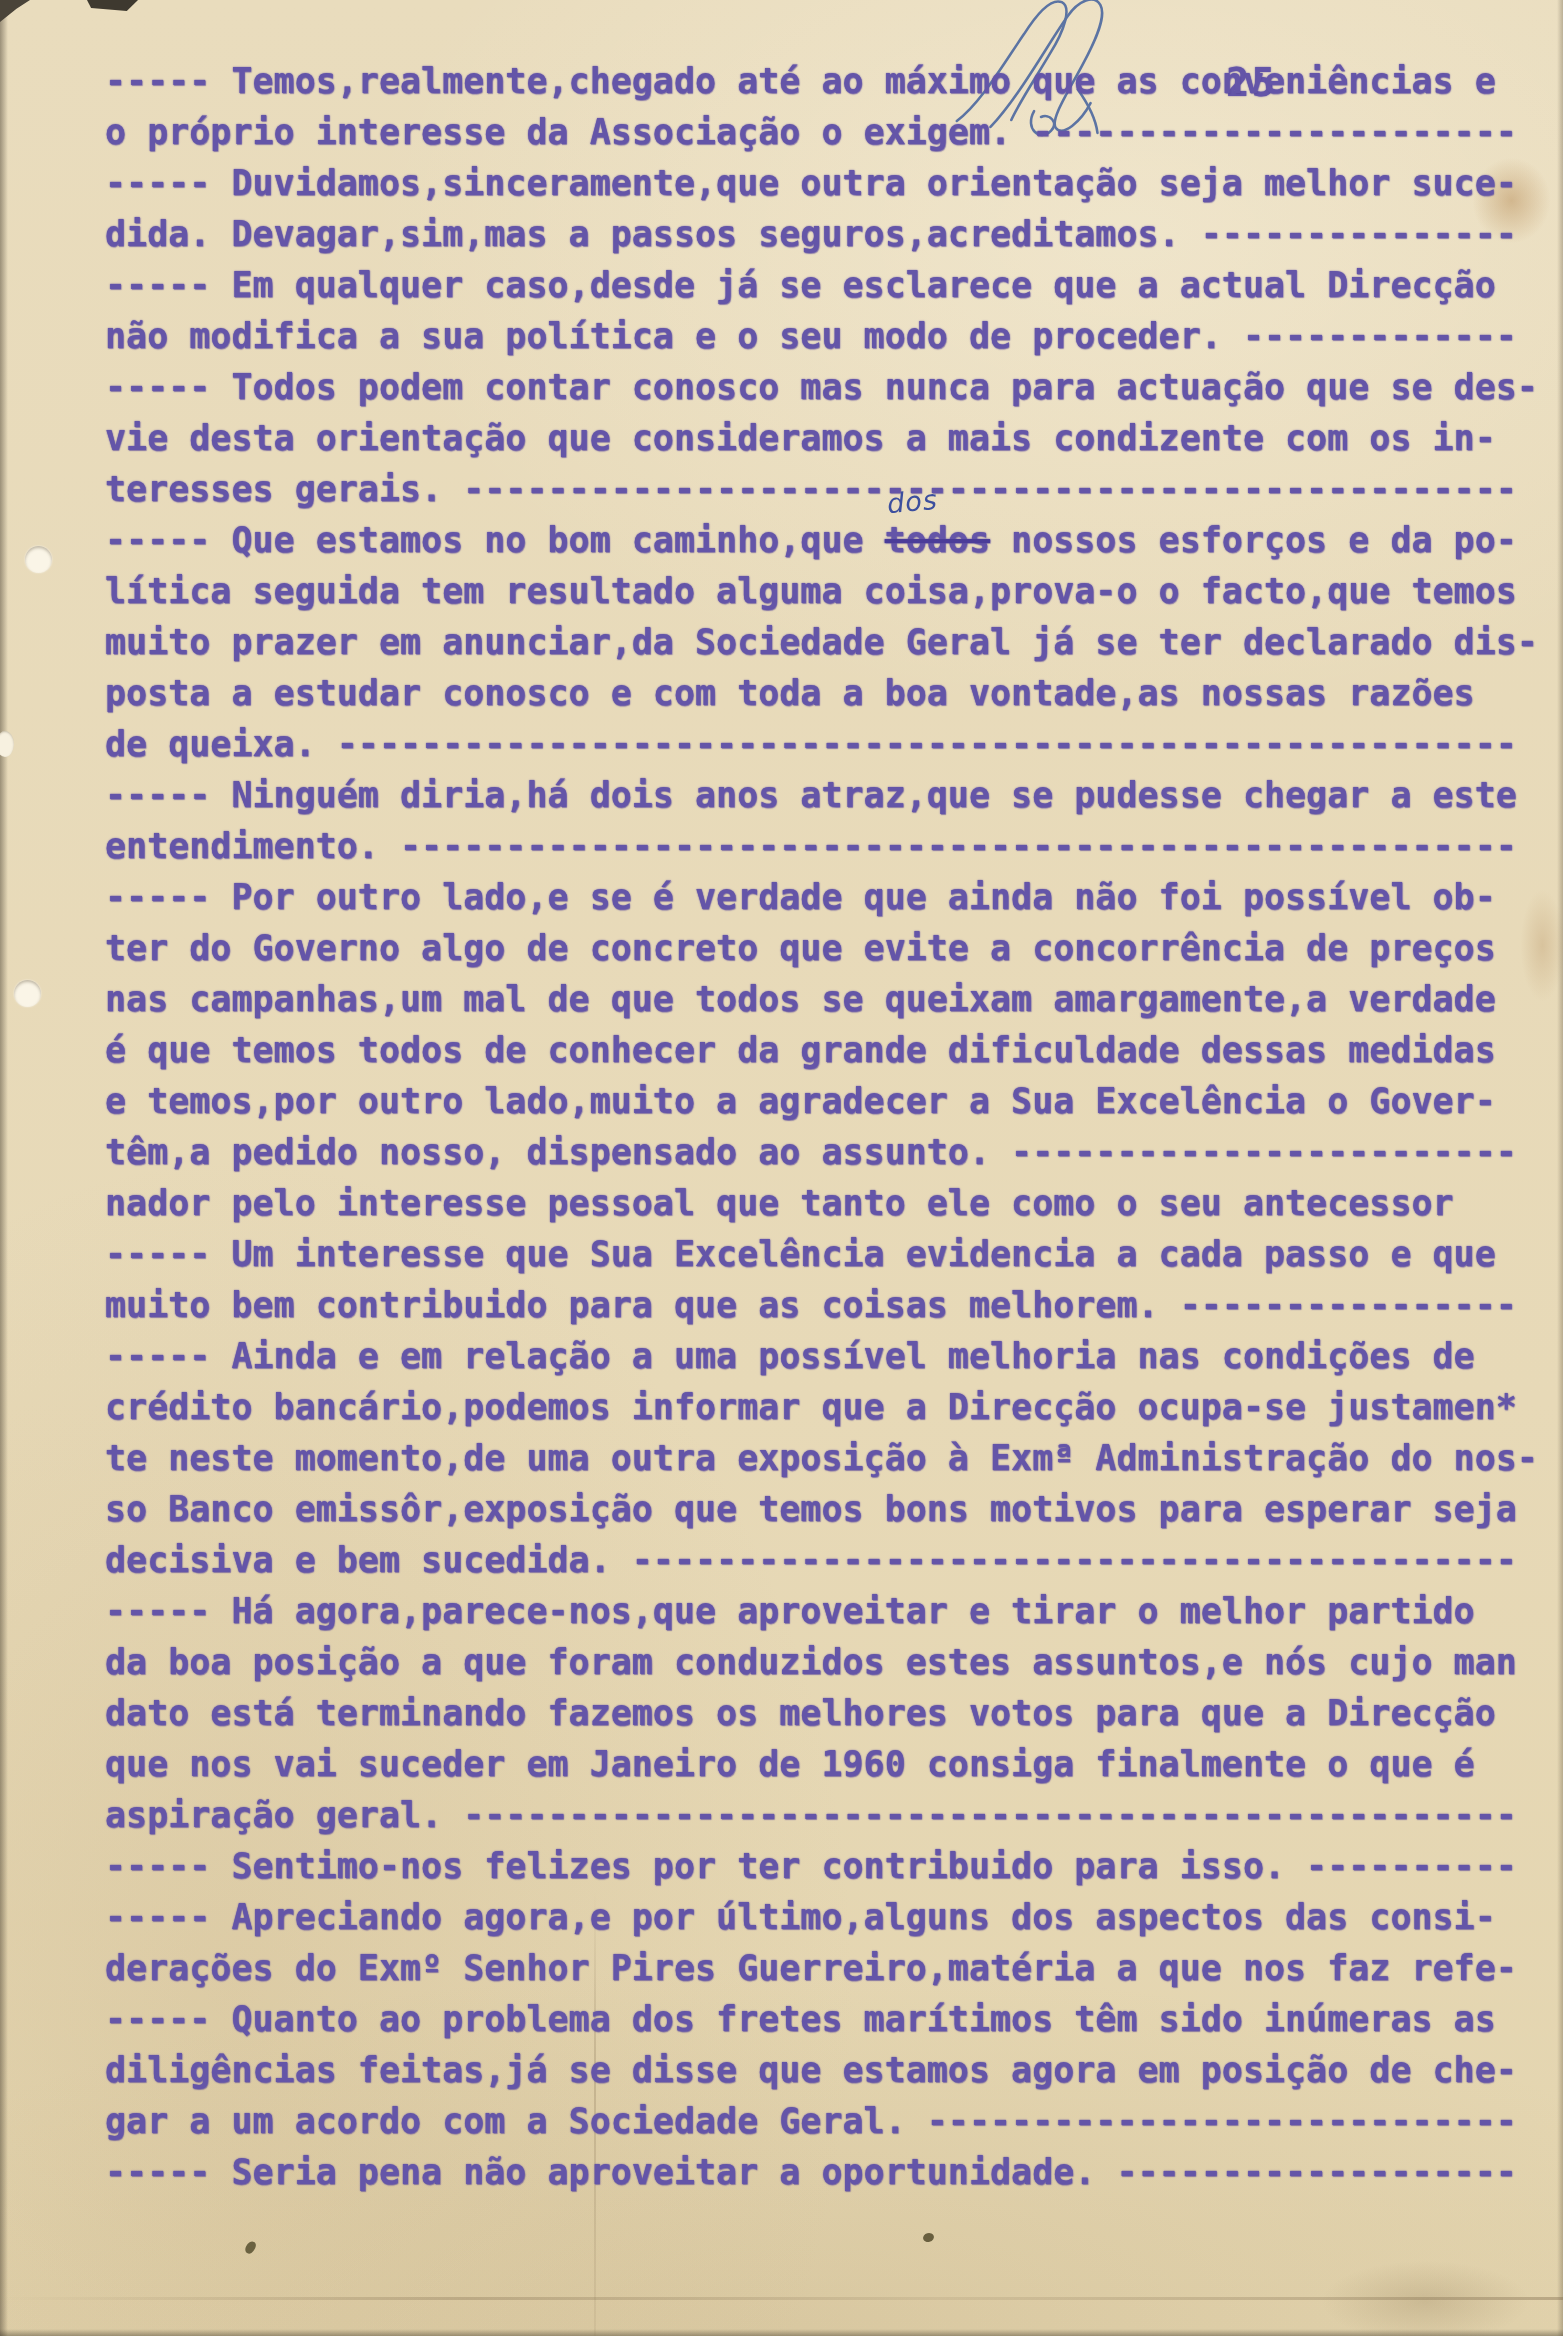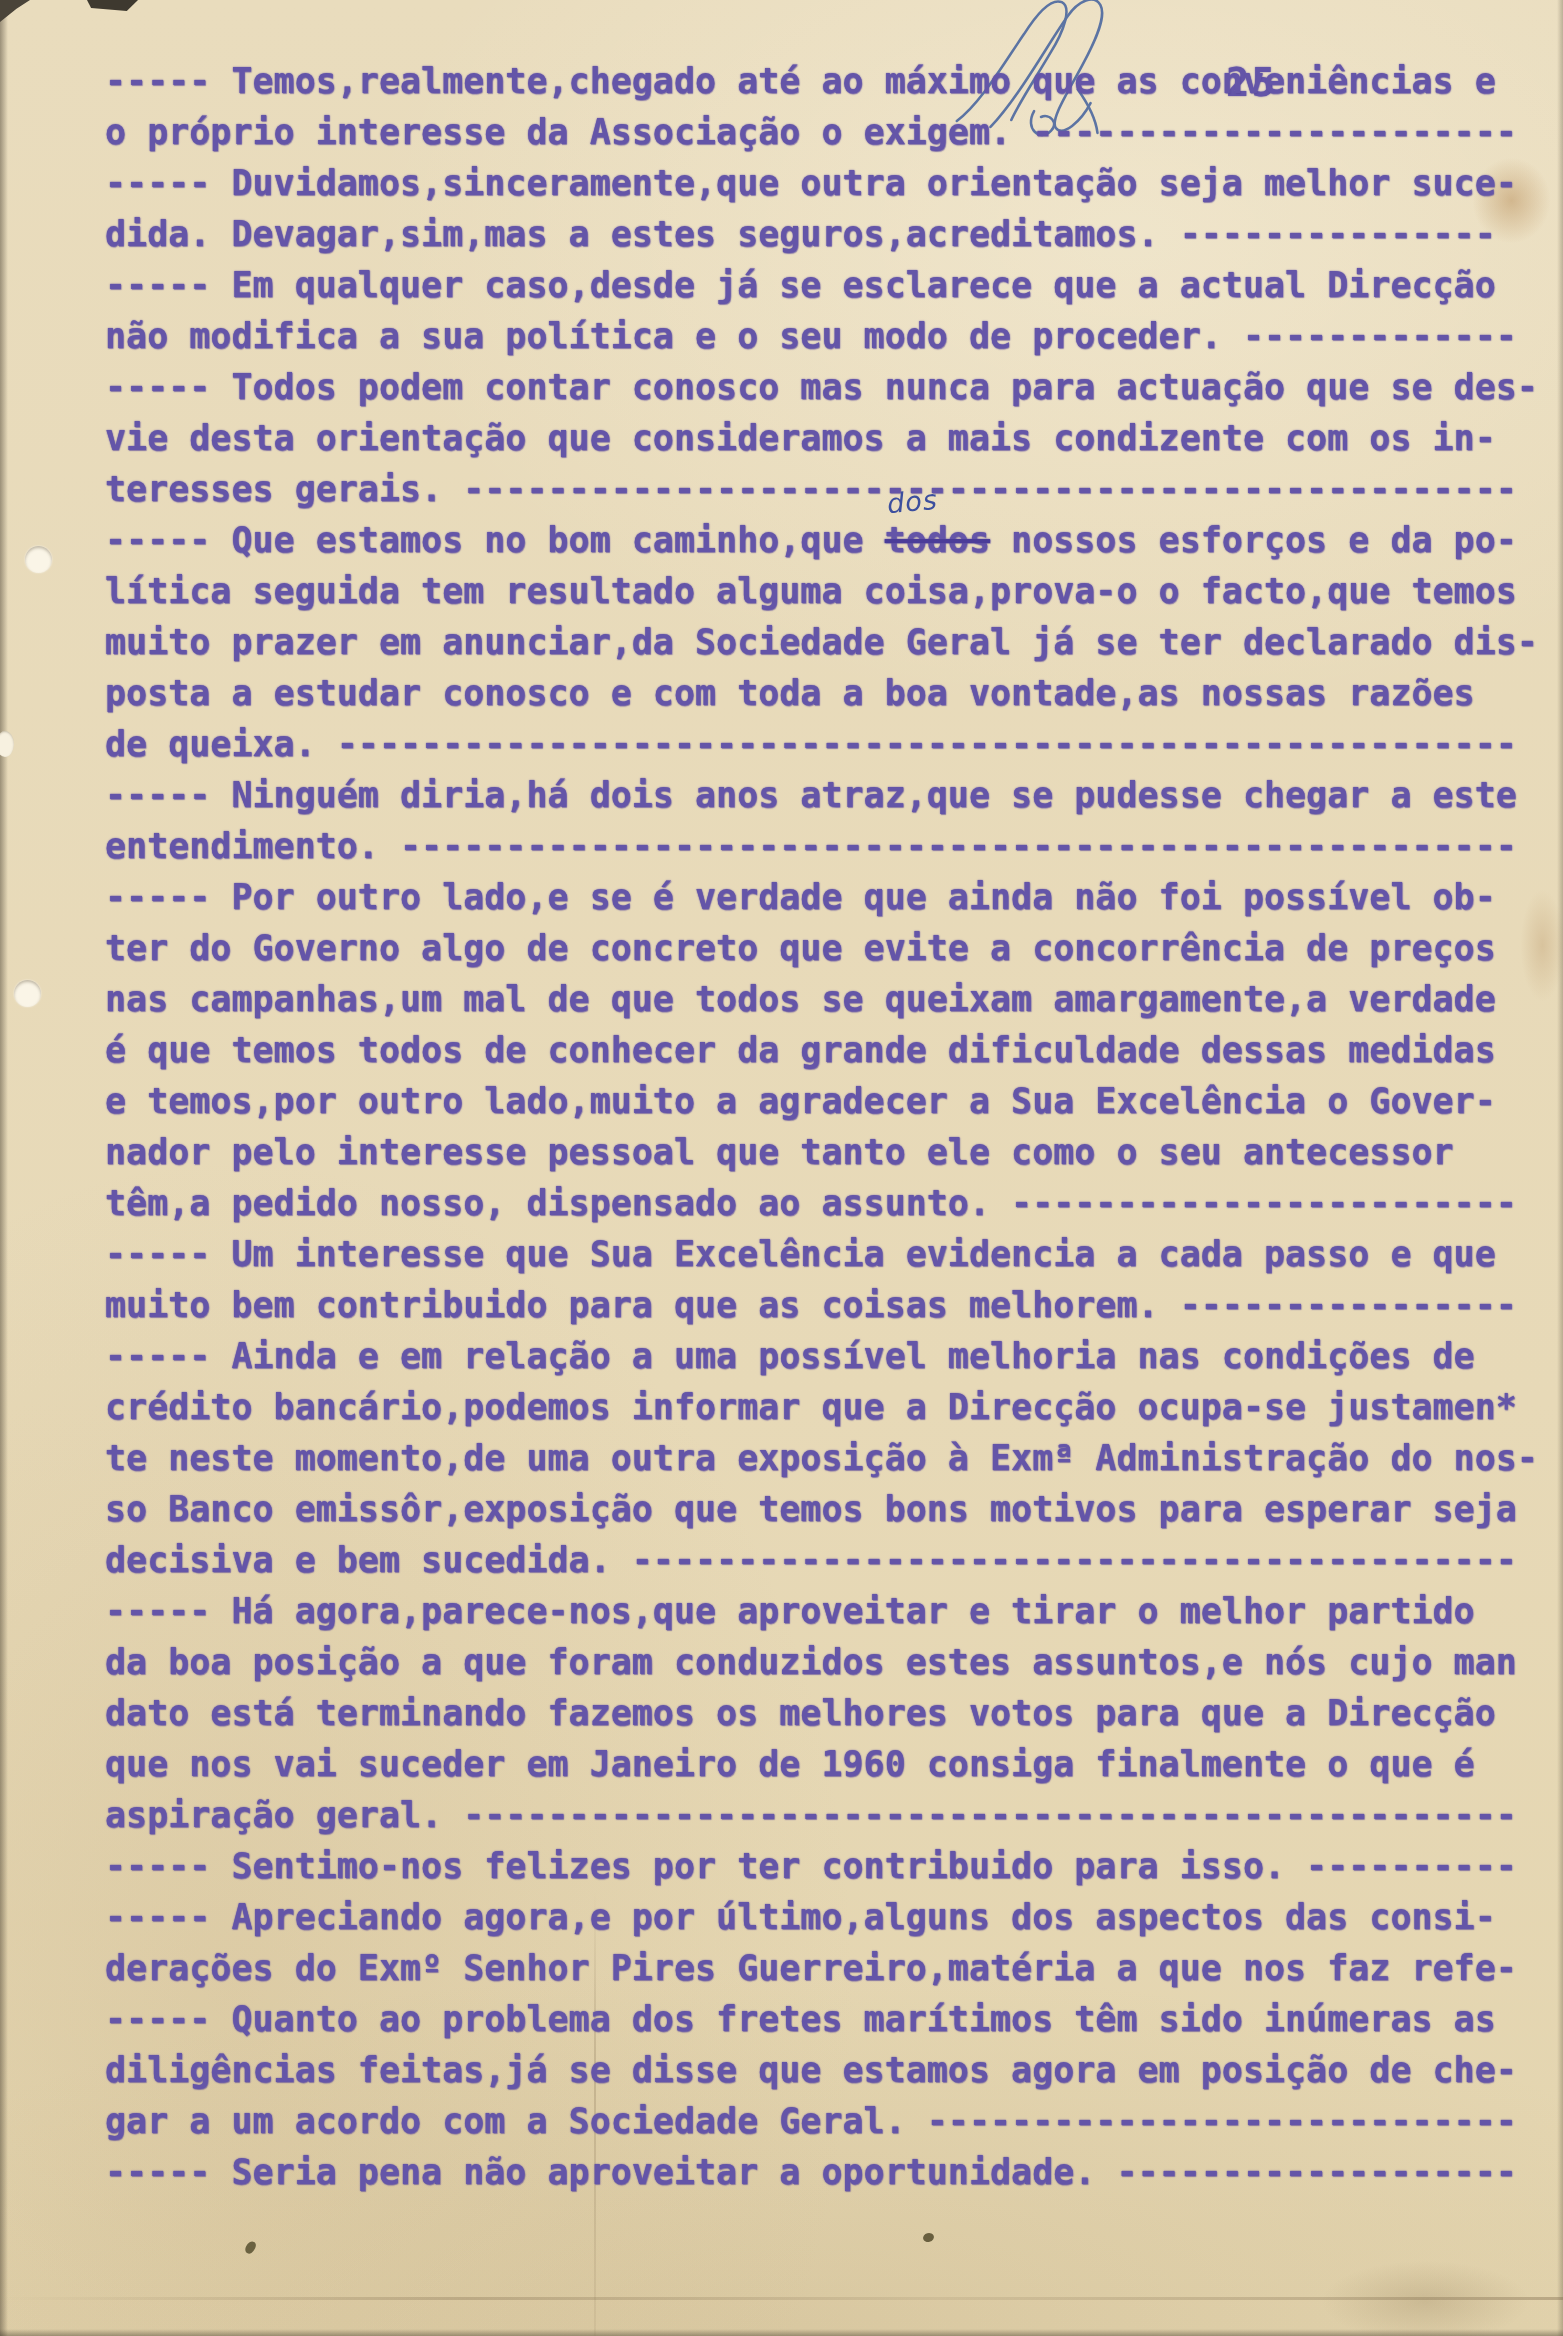--- a/index.html
+++ b/index.html
@@ -94,40 +94,40 @@
       <path d="M140 96 C150 110 158 124 160 140"></path>
     </g>
   </svg>
 
   <div class="page-number">25</div>
 
   <div class="text-block">
       <div class="line">----- Temos,realmente,chegado até ao máximo que as conveniências e</div>
       <div class="line">o próprio interesse da Associação o exigem. -----------------------</div>
       <div class="line">----- Duvidamos,sinceramente,que outra orientação seja melhor suce-</div>
-      <div class="line">dida. Devagar,sim,mas a estes seguros,acreditamos. ---------------</div>
+      <div class="line">dida. Devagar,sim,mas a passos seguros,acreditamos. ---------------</div>
       <div class="line">----- Em qualquer caso,desde já se esclarece que a actual Direcção</div>
       <div class="line">não modifica a sua política e o seu modo de proceder. -------------</div>
       <div class="line">----- Todos podem contar conosco mas nunca para actuação que se des-</div>
       <div class="line">vie desta orientação que consideramos a mais condizente com os in-</div>
       <div class="line">teresses gerais. --------------------------------------------------</div>
       <div class="line"><span>----- Que estamos no bom caminho,que </span><span class="struck">todos<span class="note">dos</span></span><span> nossos esforços e da po-</span></div>
       <div class="line">lítica seguida tem resultado alguma coisa,prova-o o facto,que temos</div>
       <div class="line">muito prazer em anunciar,da Sociedade Geral já se ter declarado dis-</div>
       <div class="line">posta a estudar conosco e com toda a boa vontade,as nossas razões</div>
       <div class="line">de queixa. --------------------------------------------------------</div>
       <div class="line">----- Ninguém diria,há dois anos atraz,que se pudesse chegar a este</div>
       <div class="line">entendimento. -----------------------------------------------------</div>
       <div class="line">----- Por outro lado,e se é verdade que ainda não foi possível ob-</div>
       <div class="line">ter do Governo algo de concreto que evite a concorrência de preços</div>
       <div class="line">nas campanhas,um mal de que todos se queixam amargamente,a verdade</div>
       <div class="line">é que temos todos de conhecer da grande dificuldade dessas medidas</div>
       <div class="line">e temos,por outro lado,muito a agradecer a Sua Excelência o Gover-</div>
+      <div class="line">têm,a pedido nosso, dispensado ao assunto. ------------------------</div>
       <div class="line">nador pelo interesse pessoal que tanto ele como o seu antecessor</div>
-      <div class="line">têm,a pedido nosso, dispensado ao assunto. ------------------------</div>
       <div class="line">----- Um interesse que Sua Excelência evidencia a cada passo e que</div>
       <div class="line">muito bem contribuido para que as coisas melhorem. ----------------</div>
       <div class="line">----- Ainda e em relação a uma possível melhoria nas condições de</div>
       <div class="line">crédito bancário,podemos informar que a Direcção ocupa-se justamen*</div>
       <div class="line">te neste momento,de uma outra exposição à Exmª Administração do nos-</div>
       <div class="line">so Banco emissôr,exposição que temos bons motivos para esperar seja</div>
       <div class="line">decisiva e bem sucedida. ------------------------------------------</div>
       <div class="line">----- Há agora,parece-nos,que aproveitar e tirar o melhor partido</div>
       <div class="line">da boa posição a que foram conduzidos estes assuntos,e nós cujo man</div>
       <div class="line">dato está terminando fazemos os melhores votos para que a Direcção</div>

